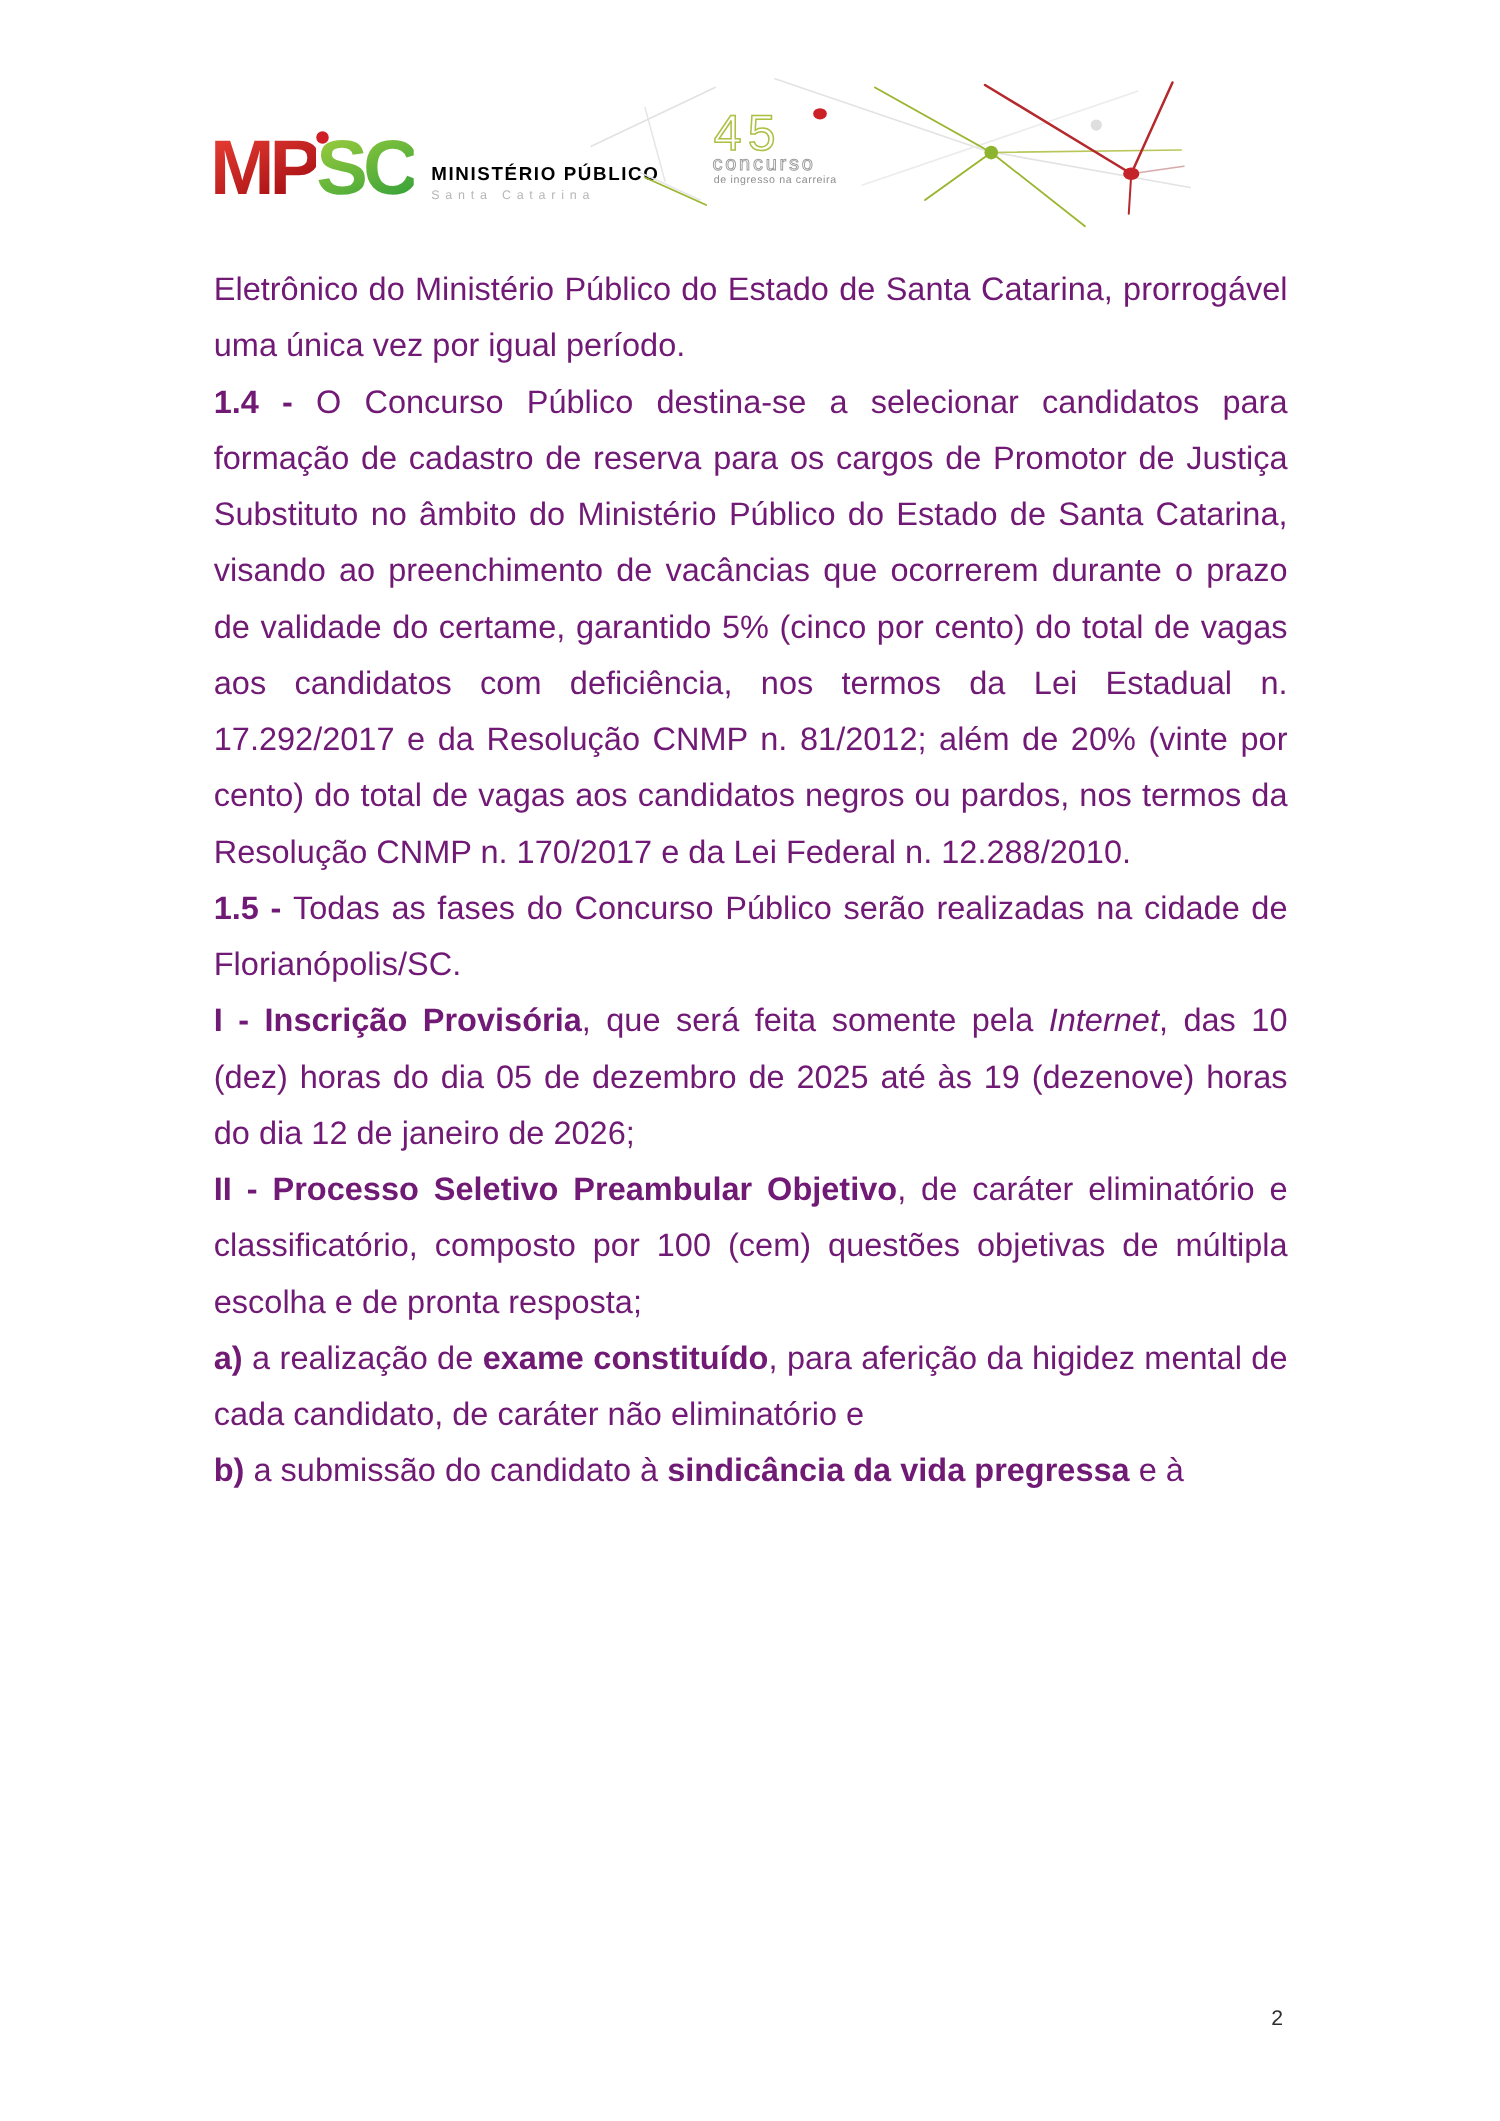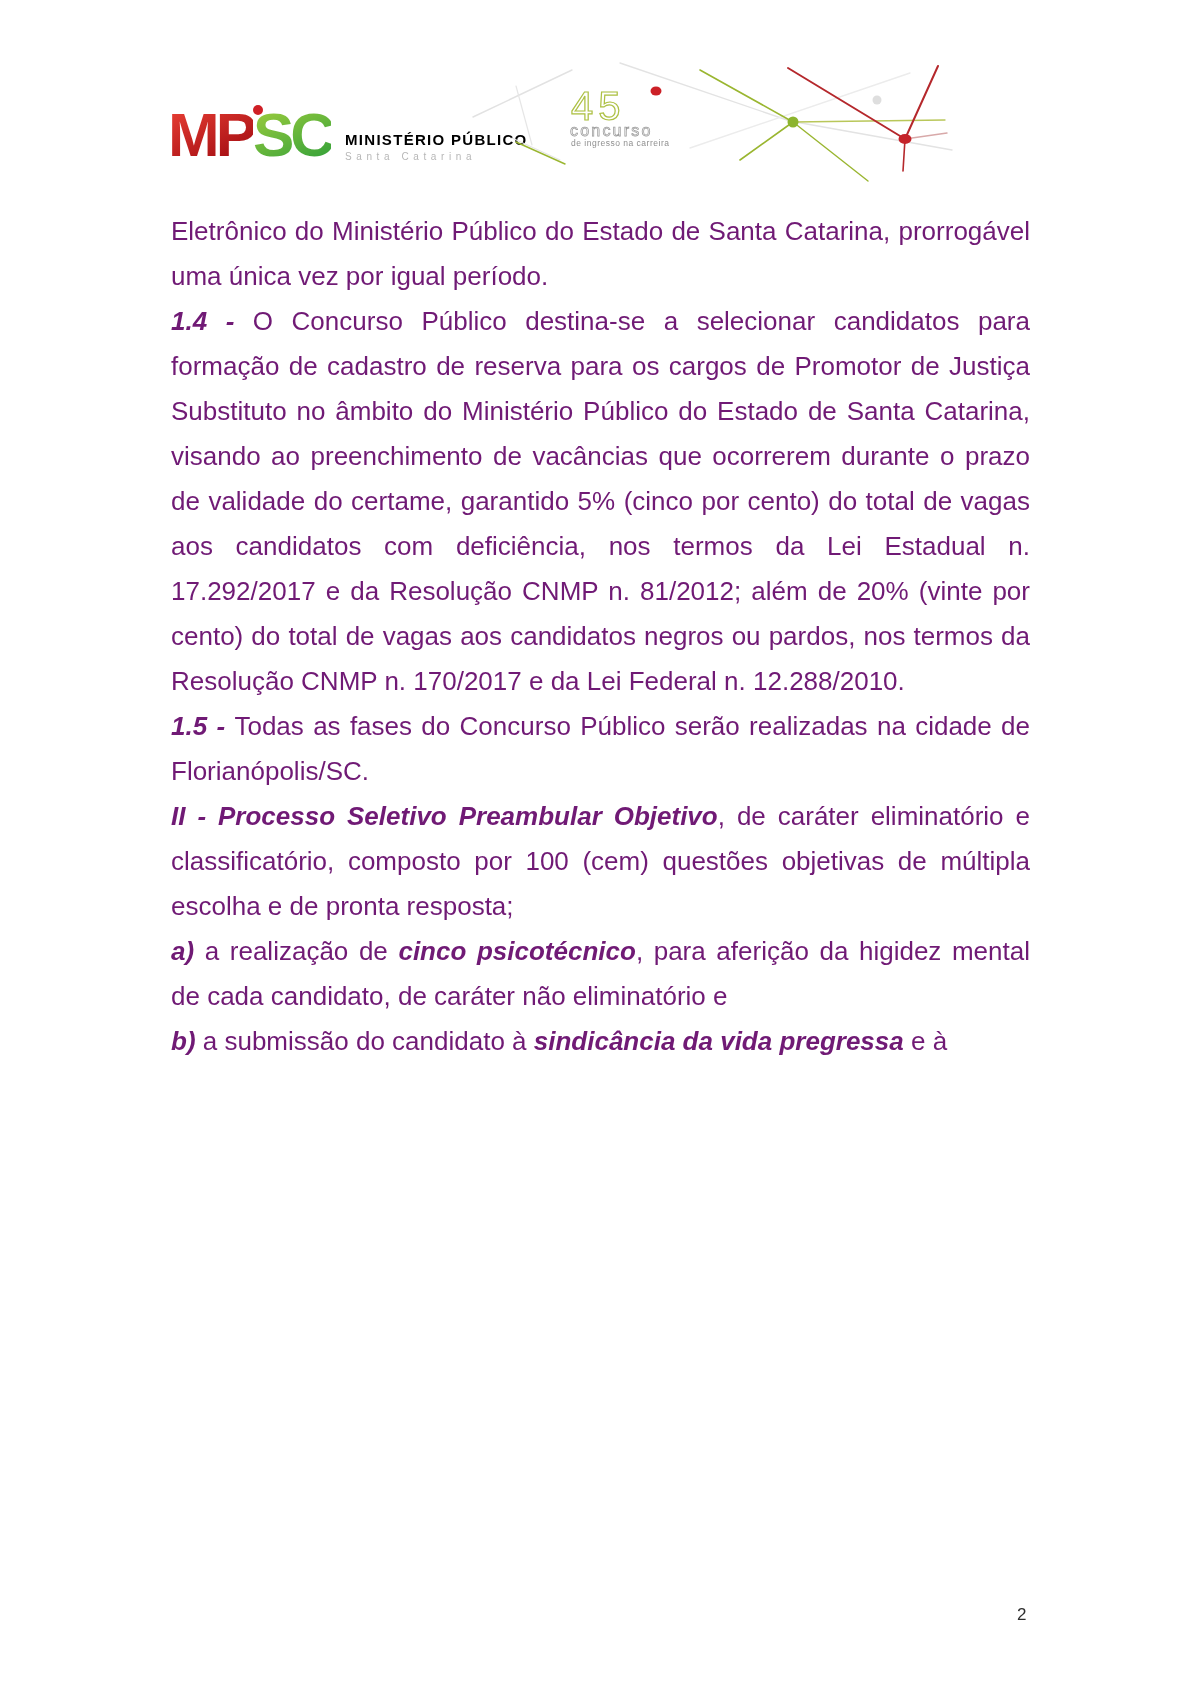--- a/index.html
+++ b/index.html
@@ -28,21 +28,21 @@
 
   
   .concurso{position:absolute;left:440px;top:55px;}
 
   
   .docbody{
     position:absolute;left:171px;top:209px;width:859px;
     font-size:26px;line-height:45px;color:#701a75;text-align:justify;
   }
   .docbody p{margin:0;padding:0;}
-  .rb{font-weight:700;font-style:italic;}
+  .rb{font-weight:700;}
   .ri{font-style:italic;}
 
   
   .pagenum{position:absolute;left:1017px;top:1605px;font-size:17px;line-height:20px;color:#2e2e2e;}
 </style>
 </head>
 <body>
 
 <div class="page">
 
@@ -90,20 +90,21 @@
         <text x="130" y="81" font-size="16" letter-spacing="2.2" fill="none" stroke="#9b9b9b" stroke-width="0.75">concurso</text>
         <text x="131" y="91" font-size="8.5" letter-spacing="0.5" fill="#8f8f8f">de ingresso na carreira</text>
       </g>
     </svg>
   </header>
 
   <main class="docbody">
     <p><span>Eletrônico do Ministério Público do Estado de Santa Catarina, prorrogável uma única vez por igual período.</span></p>
     <p><span class="rb">1.4 - </span><span>O Concurso Público destina-se a selecionar candidatos para formação de cadastro de reserva para os cargos de Promotor de Justiça Substituto no âmbito do Ministério Público do Estado de Santa Catarina, visando ao preenchimento de vacâncias que ocorrerem durante o prazo de validade do certame, garantido 5% (cinco por cento) do total de vagas aos candidatos com deficiência, nos termos da Lei Estadual n. 17.292/2017 e da Resolução CNMP n. 81/2012; além de 20% (vinte por cento) do total de vagas aos candidatos negros ou pardos, nos termos da Resolução CNMP n. 170/2017 e da Lei Federal n. 12.288/2010.</span></p>
     <p><span class="rb">1.5 - </span><span>Todas as fases do Concurso Público serão realizadas na cidade de Florianópolis/SC.</span></p>
+    <p><span class="rb">I - Inscrição Provisória</span><span>, que será feita somente pela </span><span class="ri">Internet</span><span>, das 10 (dez) horas do dia 05 de dezembro de 2025 até às 19 (dezenove) horas do dia 12 de janeiro de 2026;</span></p>
     <p><span class="rb">II - Processo Seletivo Preambular Objetivo</span><span>, de caráter eliminatório e classificatório, composto por 100 (cem) questões objetivas de múltipla escolha e de pronta resposta;</span></p>
-    <p><span class="rb">a)</span><span> a realização de </span><span class="rb">cinco psicotécnico</span><span>, para aferição da higidez mental de cada candidato, de caráter não eliminatório e</span></p>
+    <p><span class="rb">a)</span><span> a realização de </span><span class="rb">exame constituído</span><span>, para aferição da higidez mental de cada candidato, de caráter não eliminatório e</span></p>
     <p><span class="rb">b)</span><span> a submissão do candidato à </span><span class="rb">sindicância da vida pregressa</span><span> e à</span></p>
   </main>
 
   <div class="pagenum">2</div>
 
 </div>
 
 </body></html>

